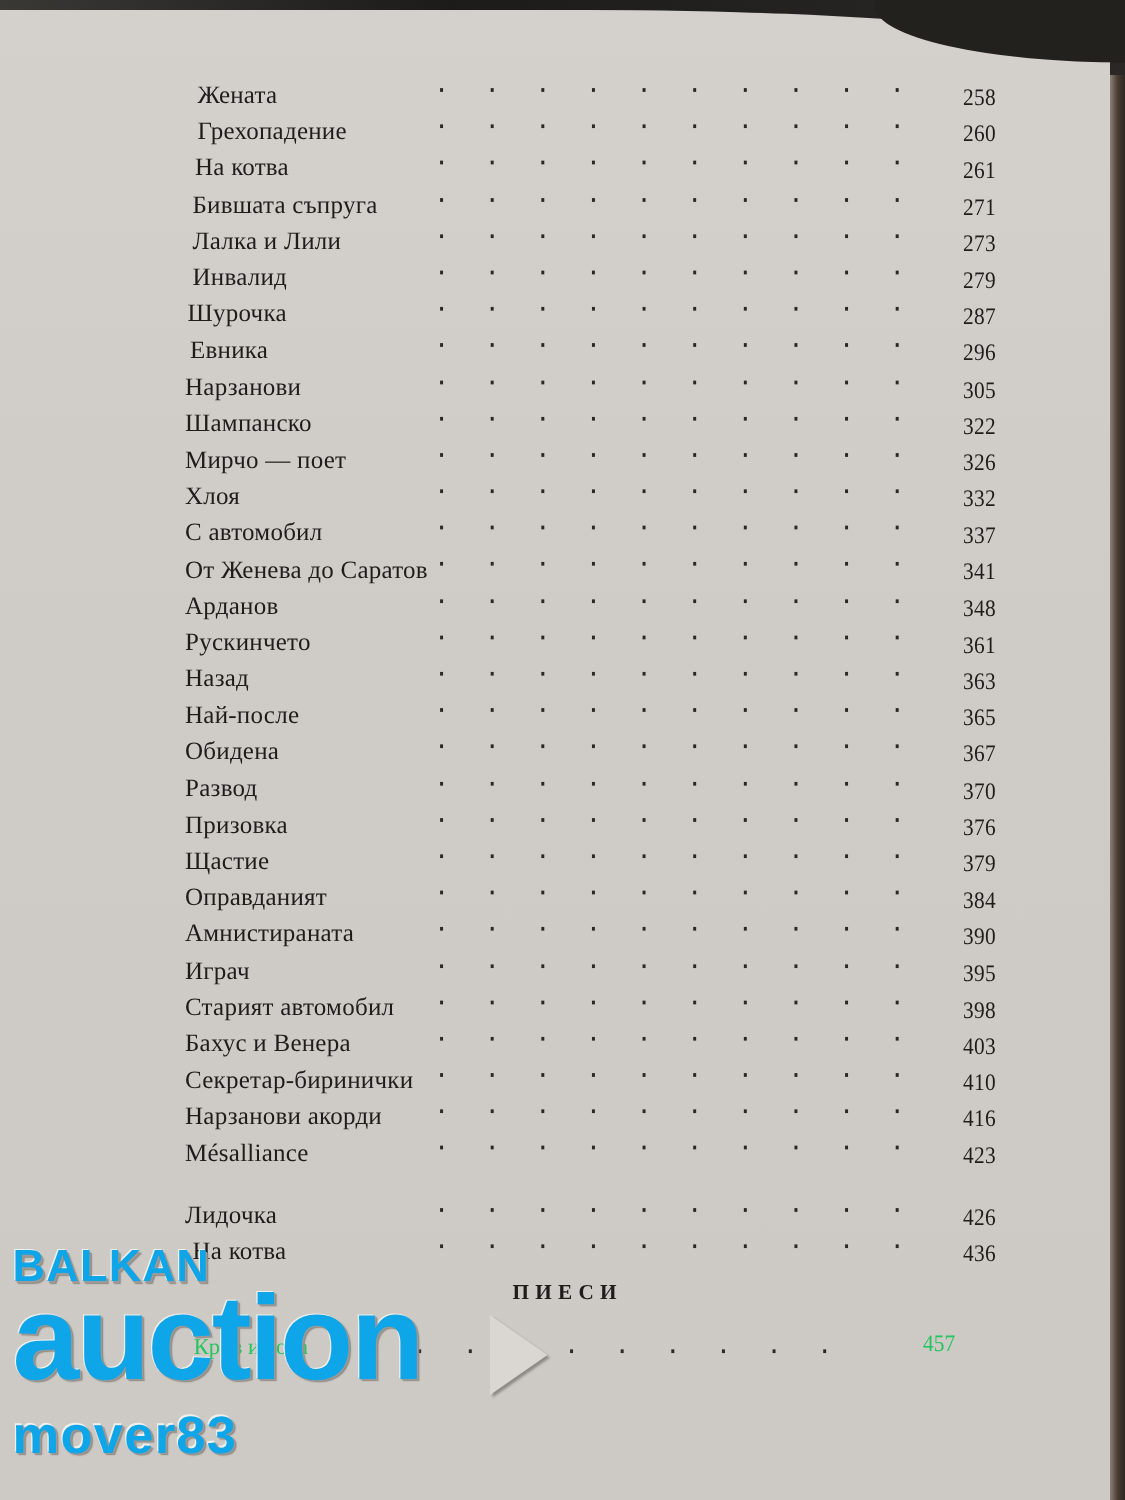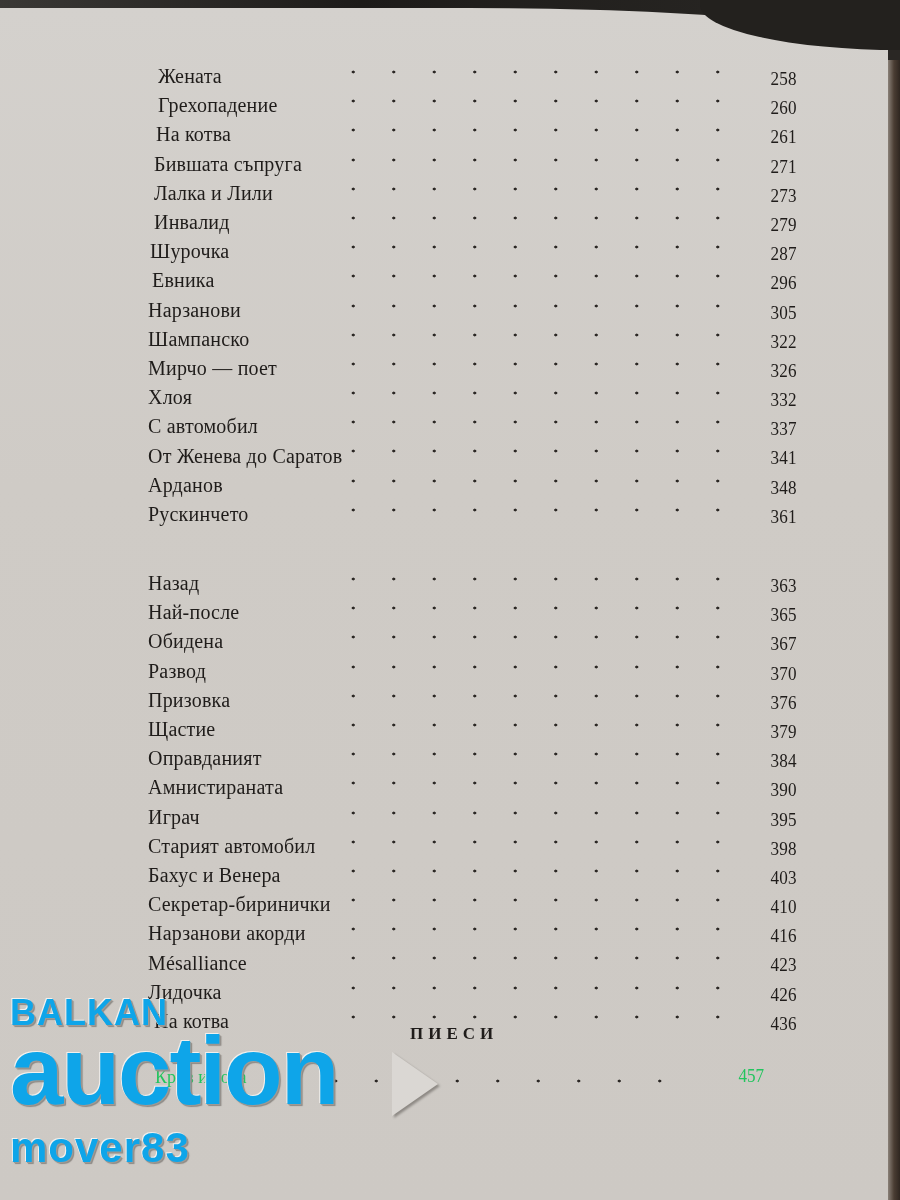--- a/index.html
+++ b/index.html
@@ -157,21 +157,21 @@
     <div class="row" style="padding-left: 0px; text-align: center;">
       <span class="title">Арданов</span>
       <span class="leader"></span>
       <span class="page-num">348</span>
     </div>
     <div class="row" style="padding-left: 0px;">
       <span class="title">Рускинчето</span>
       <span class="leader"></span>
       <span class="page-num">361</span>
     </div>
-    <div class="row" style="padding-left: 0px; margin-top: 40px;">
+    <div class="row" style="padding-left: 0px;">
       <span class="title">Назад</span>
       <span class="leader"></span>
       <span class="page-num">363</span>
     </div>
     <div class="row" style="padding-left: 0px;">
       <span class="title">Най-после</span>
       <span class="leader"></span>
       <span class="page-num">365</span>
     </div>
     <div class="row" style="padding-left: 0px;">
@@ -227,21 +227,21 @@
     <div class="row" style="padding-left: 0px;">
       <span class="title">Нарзанови акорди</span>
       <span class="leader"></span>
       <span class="page-num">416</span>
     </div>
     <div class="row" style="padding-left: 0px;">
       <span class="title">Mésalliance</span>
       <span class="leader"></span>
       <span class="page-num">423</span>
     </div>
-    <div class="row" style="padding-left: 0px;">
+    <div class="row" style="padding-left: 0px; margin-top: 20px;">
       <span class="title">Лидочка</span>
       <span class="leader"></span>
       <span class="page-num">426</span>
     </div>
     <div class="row" style="padding-left: 6px;">
       <span class="title">На котва</span>
       <span class="leader"></span>
       <span class="page-num">436</span>
     </div>
   </div>

